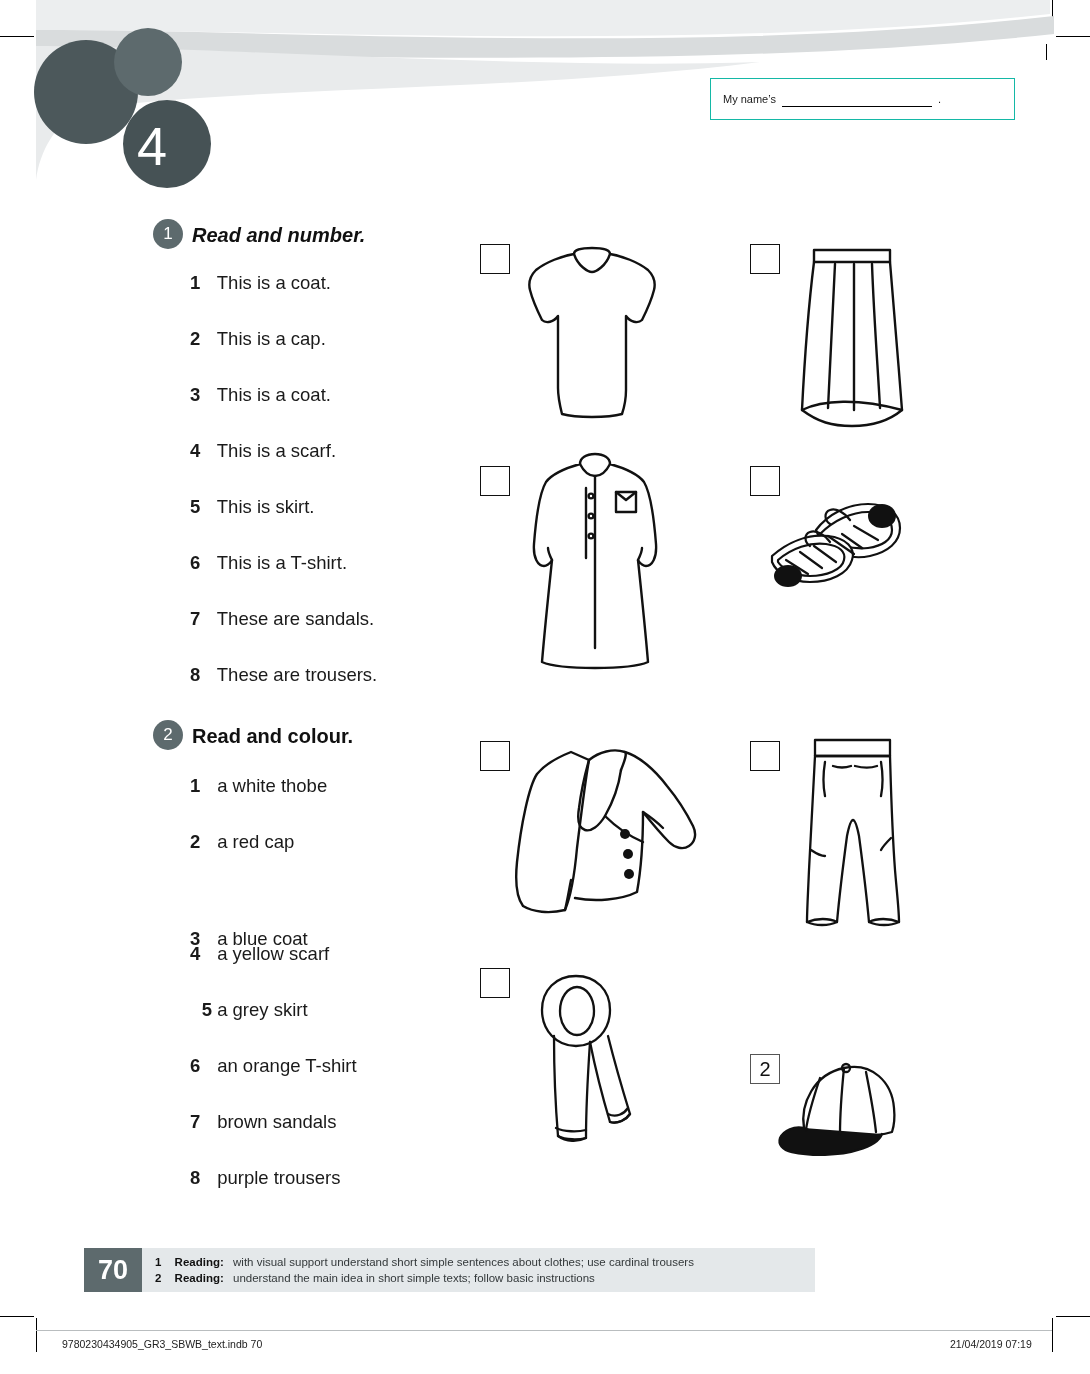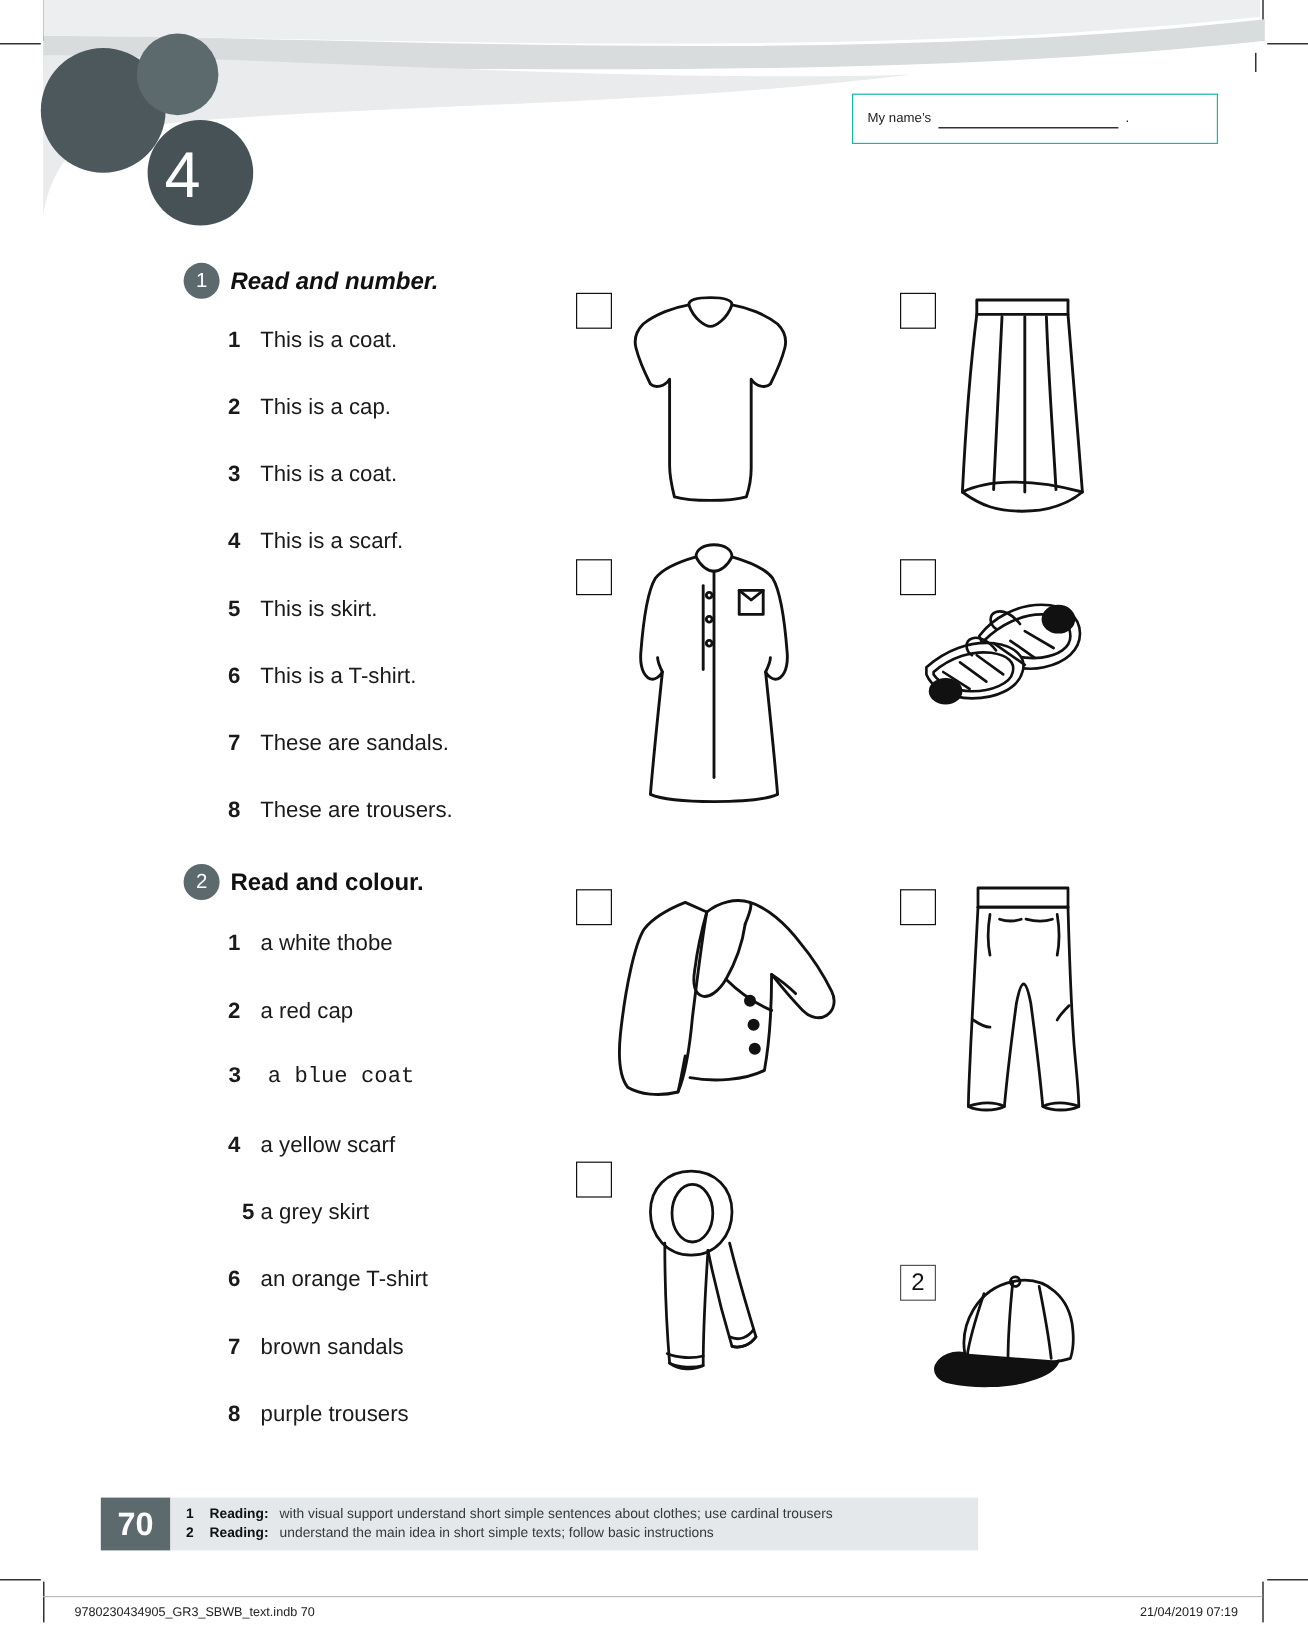--- a/index.html
+++ b/index.html
@@ -247,21 +247,21 @@
   <div class="ex-title" style="left:192px;top:725px;">Read and colour.</div>
 
   <div class="list-item" style="left:190px;top:775px;">
     <span class="num">1</span>
     <span>a white thobe</span>
   </div>
   <div class="list-item" style="left:190px;top:831px;">
     <span class="num">2</span>
     <span>a red cap</span>
   </div>
-  <div class="list-item" style="left:190px;top:887px;font-family:Liberation Mono, monospace;">
+  <div class="list-item" style="left:190px;top:928px;">
     <span class="num">3</span>
     <span>a blue coat</span>
   </div>
   <div class="list-item" style="left:190px;top:943px;">
     <span class="num">4</span>
     <span>a yellow scarf</span>
   </div>
   <div class="list-item" style="left:190px;top:999px;text-align:right;">
     <span class="num">5</span>
     <span>a grey skirt</span>

